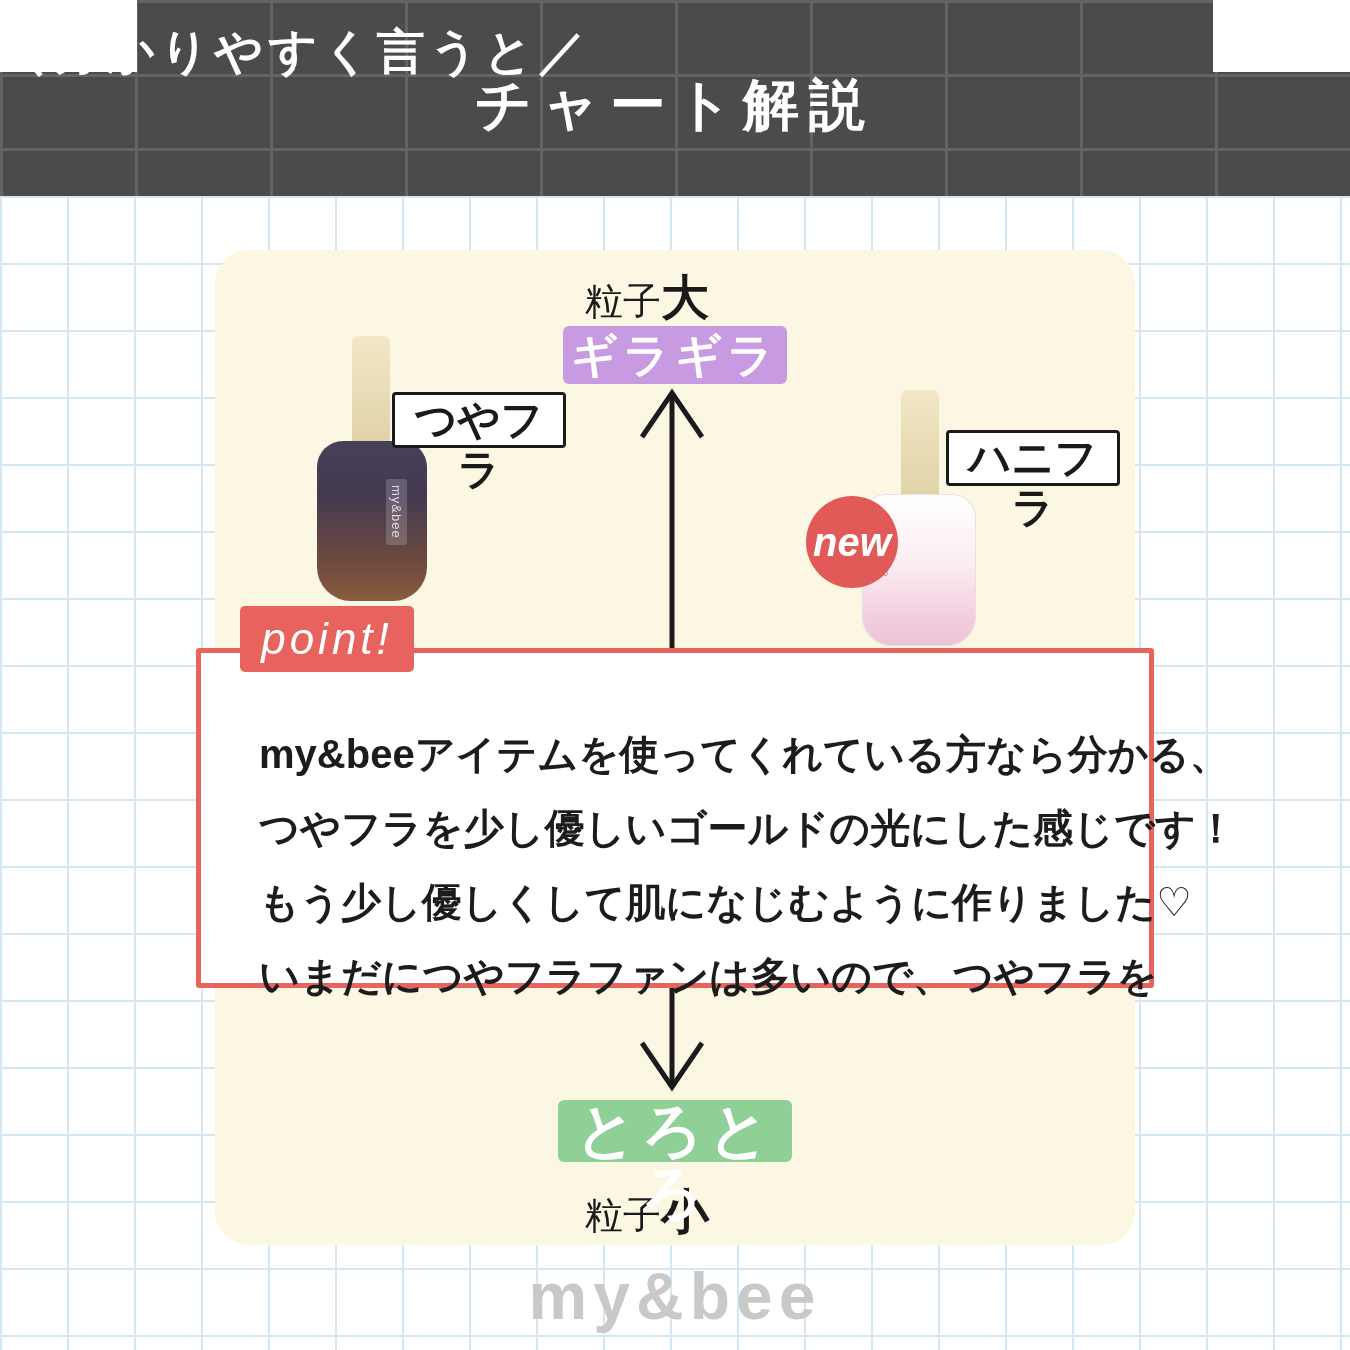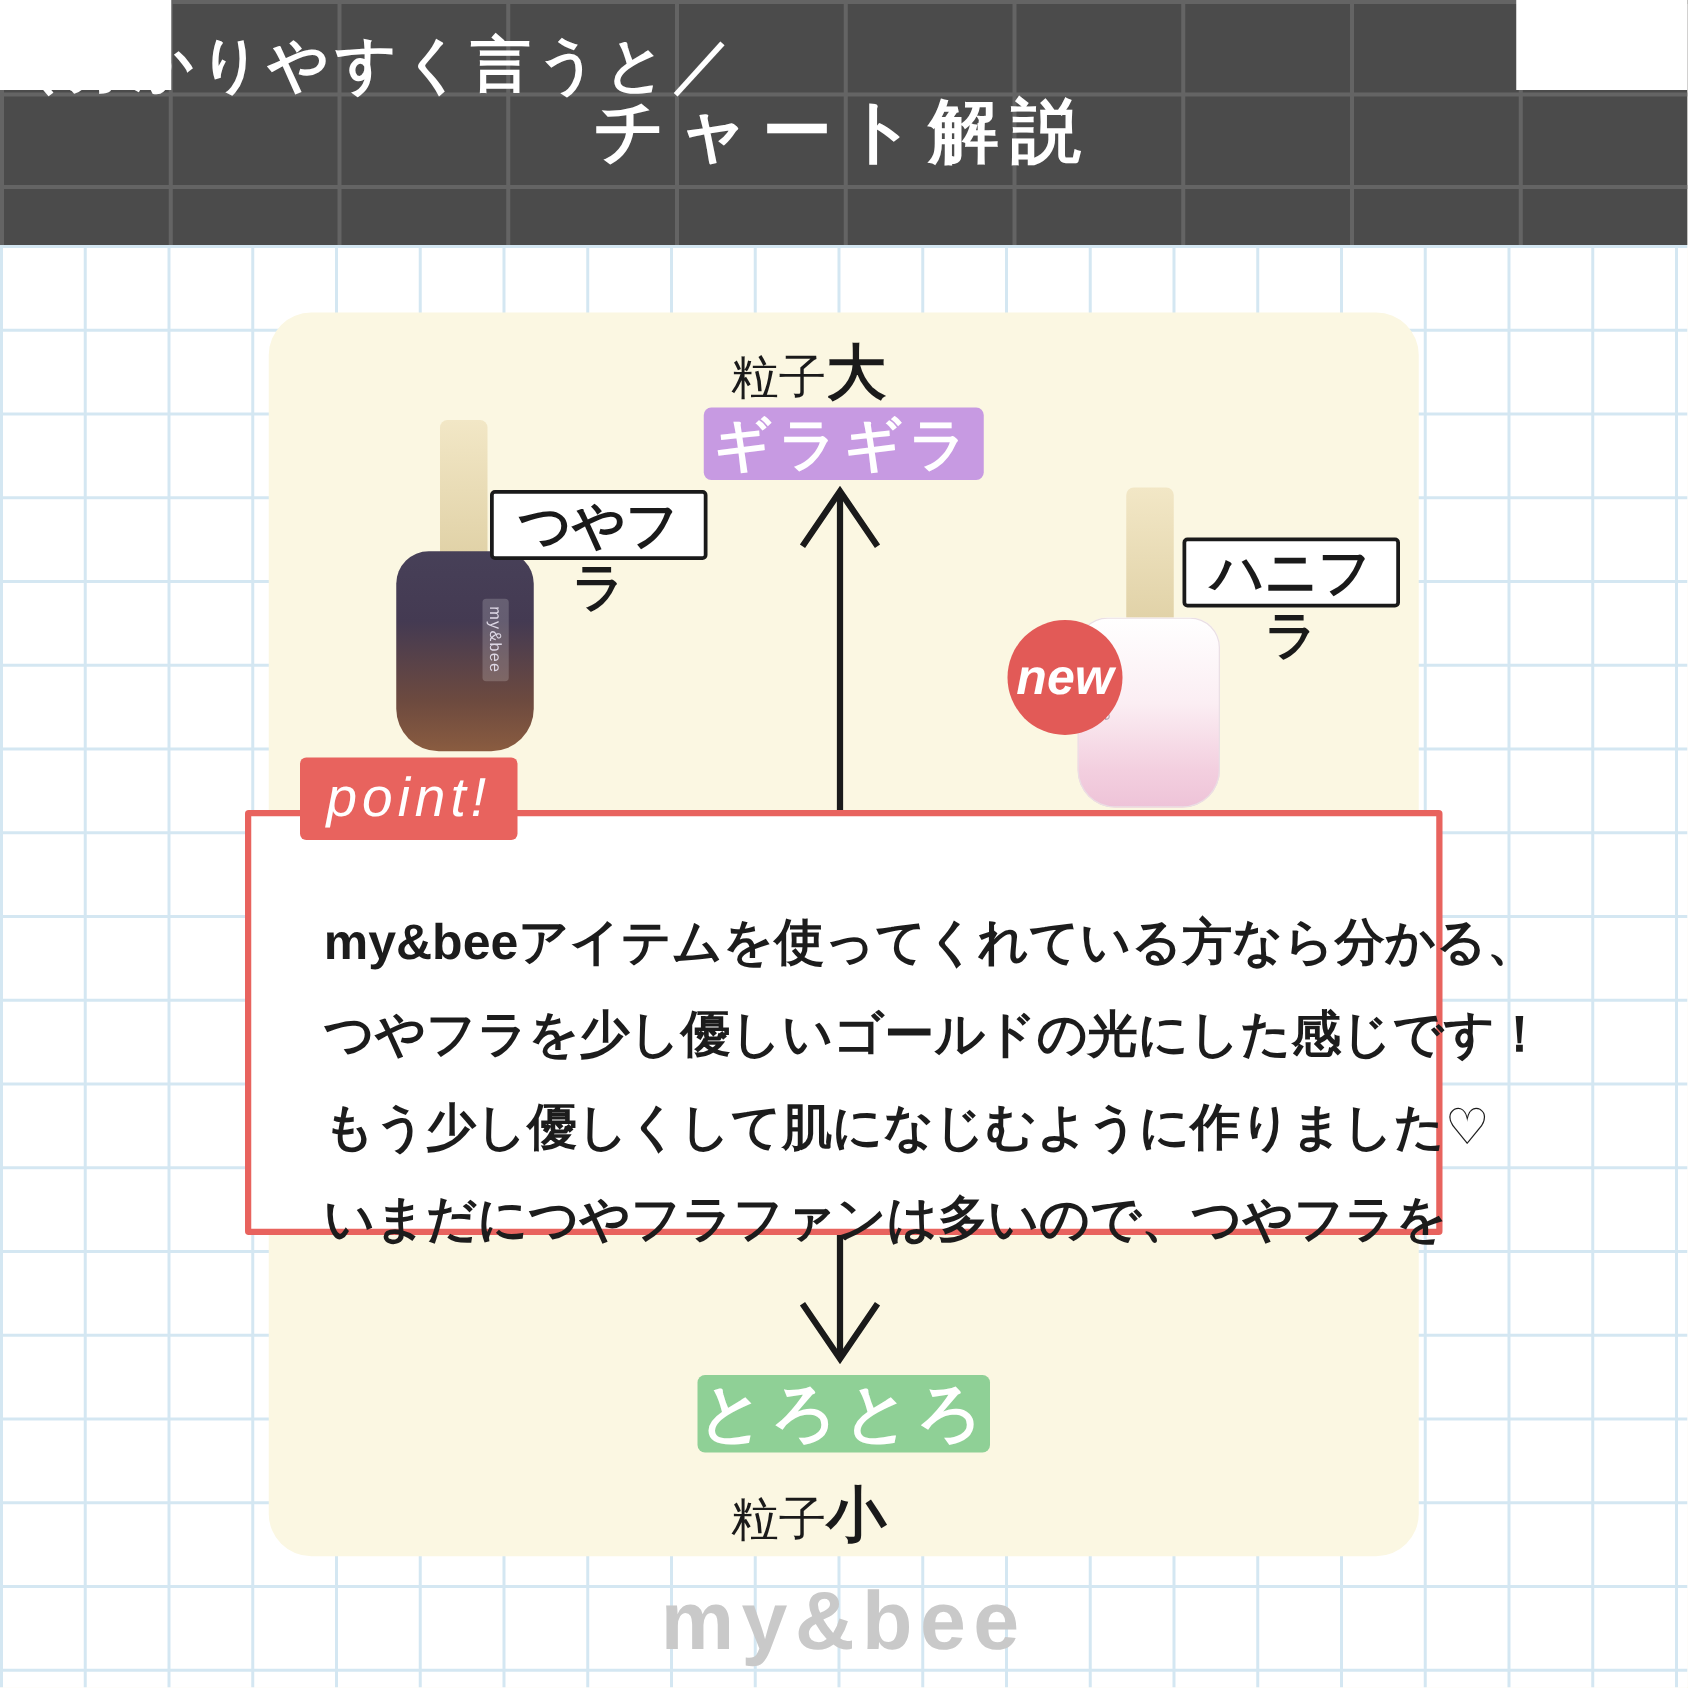--- a/index.html
+++ b/index.html
@@ -59,21 +59,21 @@
   .badge {
     position: absolute; text-align: center; color: #ffffff; font-weight: 800;
     letter-spacing: 5px; border-radius: 6px; z-index: 3;
   }
   .badge-top {
     left: 563px; top: 326px; width: 224px; height: 58px;
     line-height: 58px; font-size: 46px; background: #c79ae2;
   }
   .badge-bottom {
     left: 558px; top: 1100px; width: 234px; height: 62px;
-    line-height: 62px; font-size: 52px; background: #8fd096;
+    line-height: 62px; font-size: 60px; background: #8fd096;
   }
 
   .axis-arrow { position: absolute; left: 627px; top: 385px; z-index: 2; }
 
   
   .bottle-cap {
     position: absolute; width: 38px; height: 112px;
     background: linear-gradient(180deg, #f2e7c6, #e0d1a6);
     border-radius: 6px 6px 3px 3px; z-index: 3;
   }

